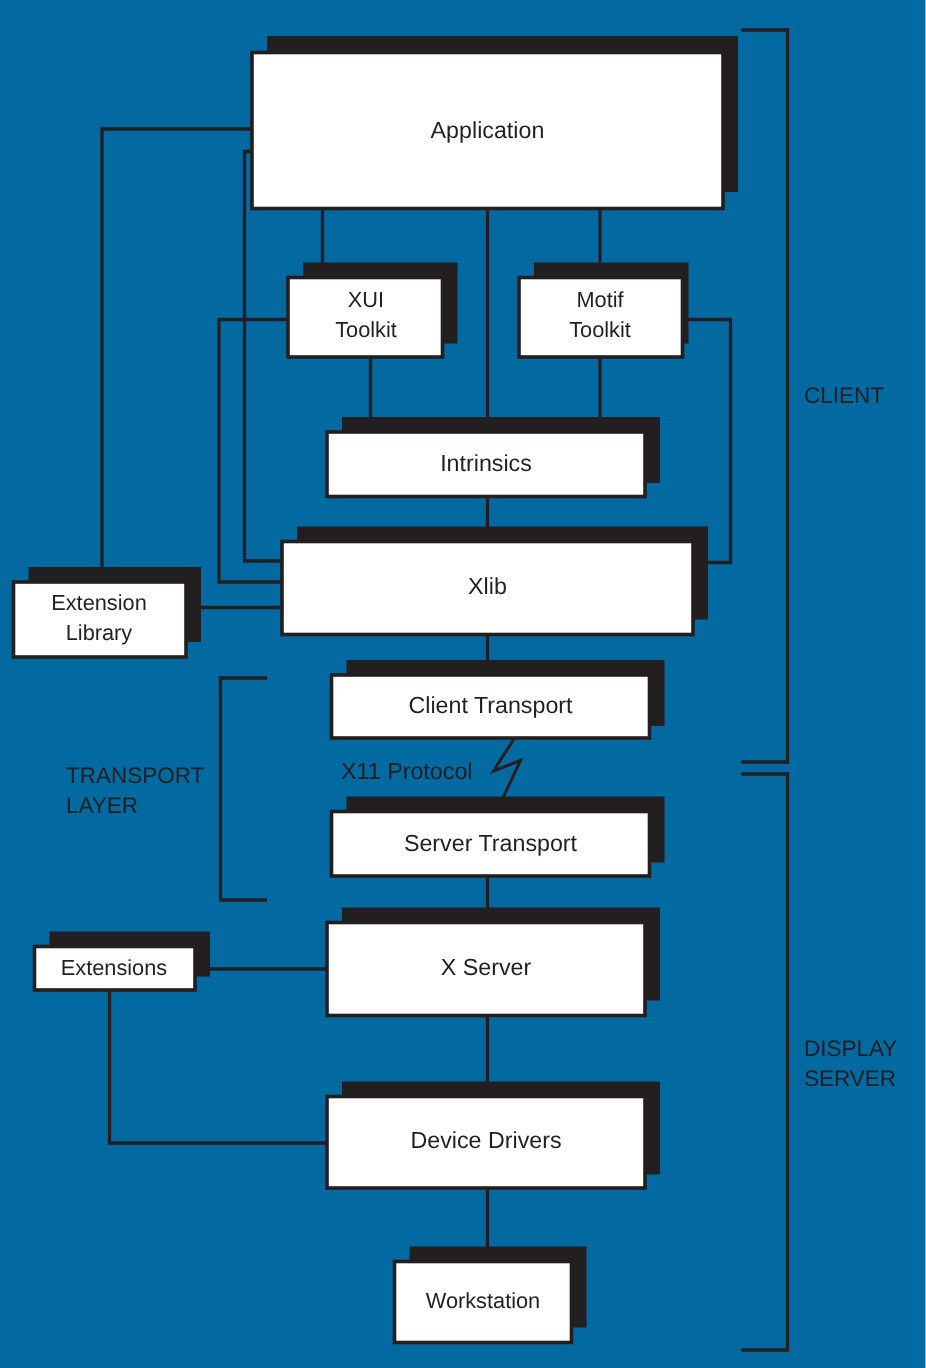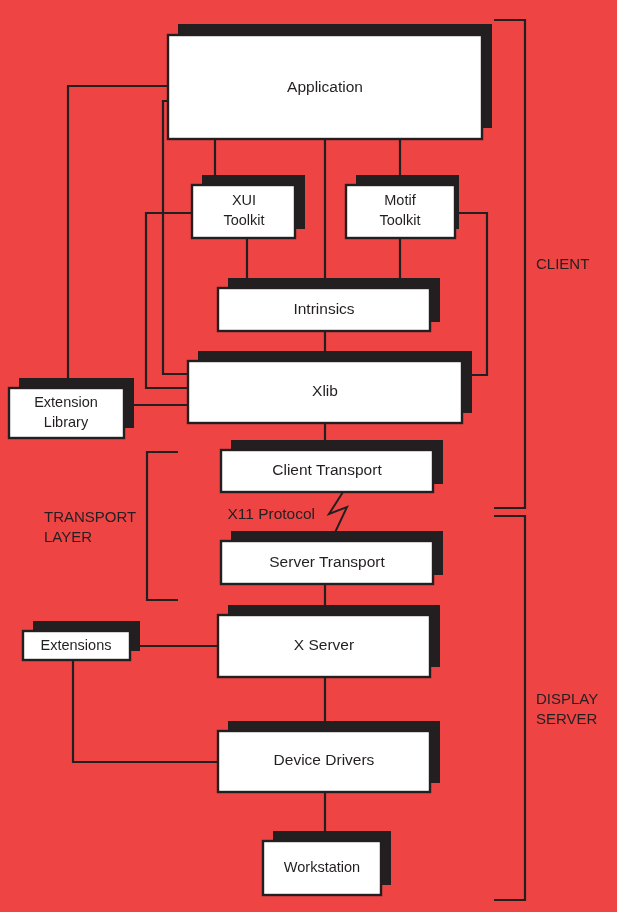--- a/index.html
+++ b/index.html
@@ -10,21 +10,21 @@
   body {
     width: 617px;
     height: 912px;
     font-family: "Liberation Sans", sans-serif;
     overflow: hidden;
   }
   #diagram-root {
     position: relative;
     width: 617px;
     height: 912px;
-    background: #ef4444;
+    background: #0369a1;
   }
   svg#diagram {
     display: block;
     width: 617px;
     height: 912px;
   }
   .shadow { fill: #231f20; }
   .boxface {
     fill: #ffffff;
     stroke: #231f20;

